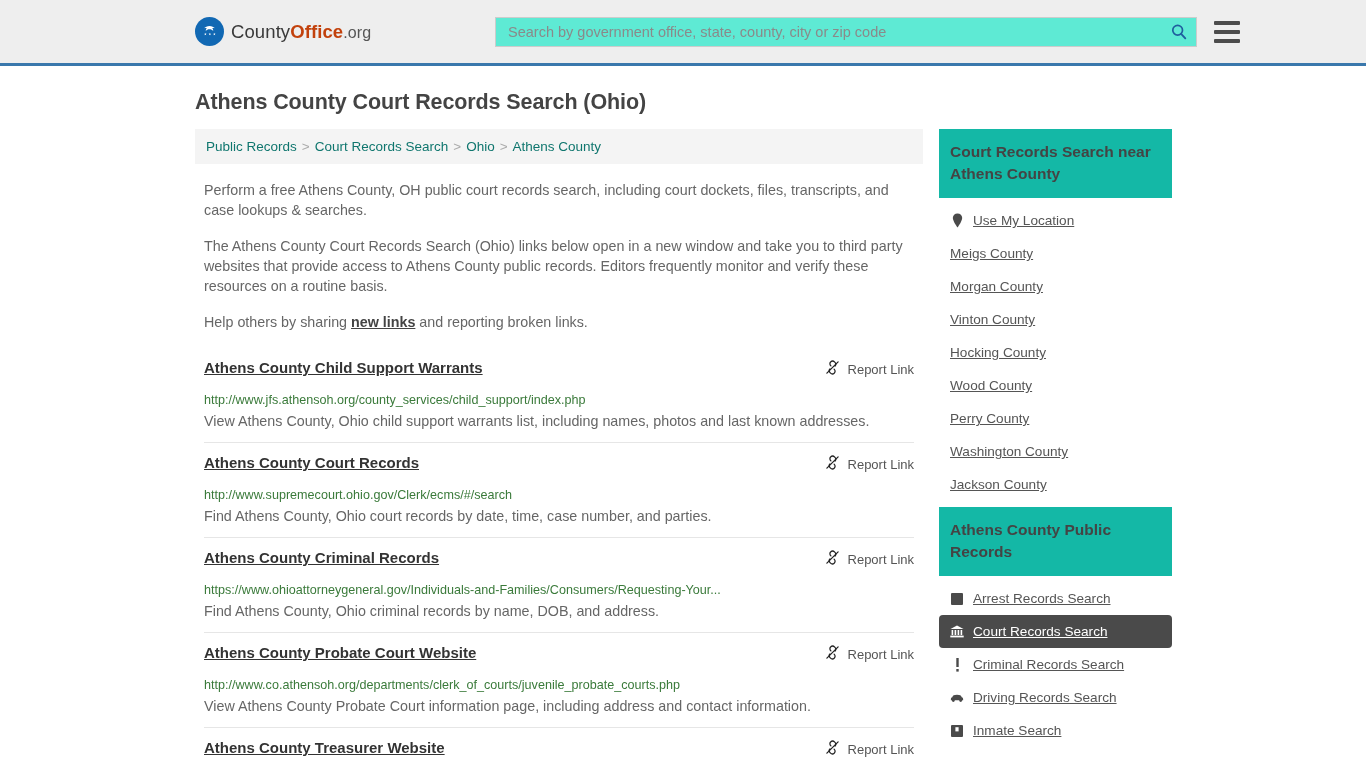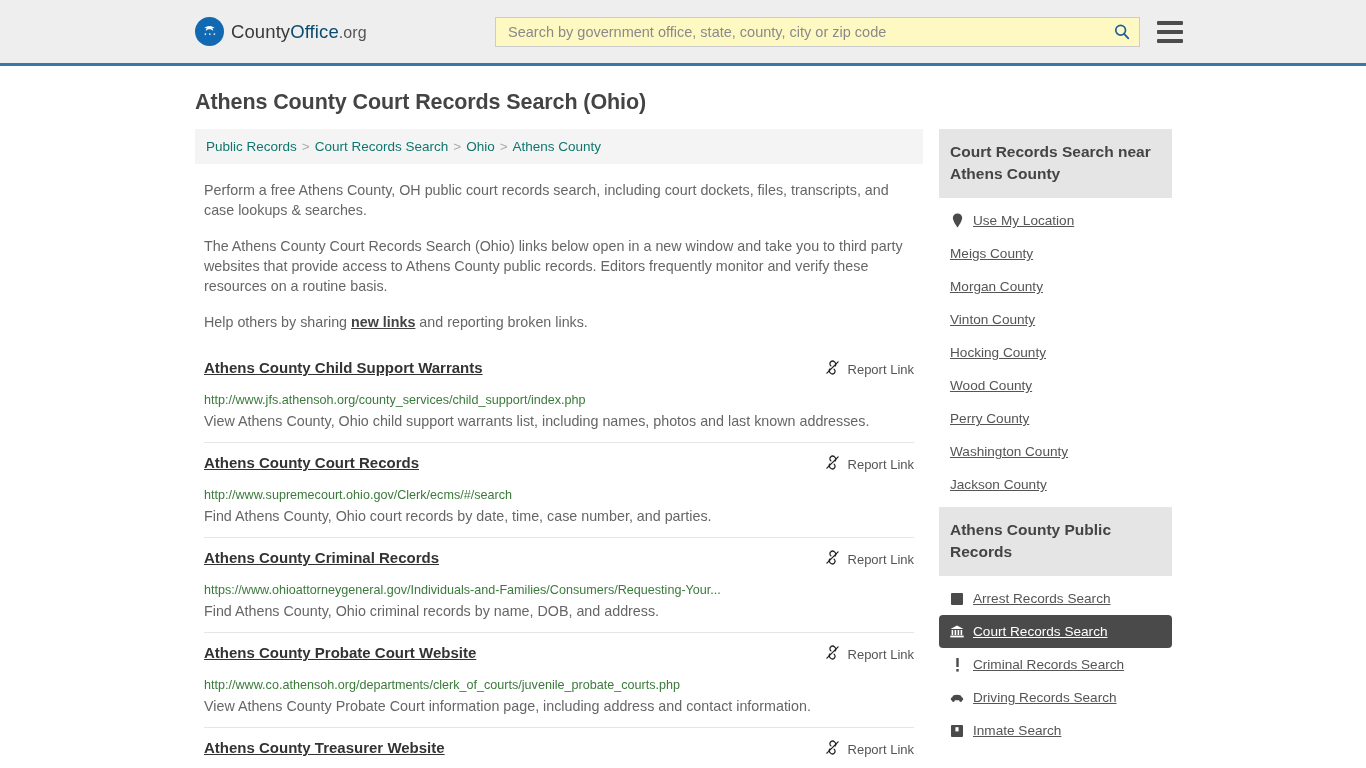--- a/index.html
+++ b/index.html
@@ -35,34 +35,34 @@
     display: flex; align-items: center; justify-content: center;
     flex-direction: column;
     flex: 0 0 auto;
   }
   .logo-text {
     font-size: 18.5px;
     letter-spacing: .1px;
     color: #3a3a3a;
     white-space: nowrap;
   }
-  .logo-text .bold { color: #0c4a6e; font-weight: normal; }
+  .logo-text .bold { color: #c2410c; font-weight: bold; }
   .logo-text .org { color: #555; font-size: 16px; }
 
   .search-area {
     position: absolute;
     left: 495px;
     top: 17px;
     display: flex;
     align-items: center;
   }
   .search-box {
-    width: 645px;
+    width: 702px;
     height: 30px;
-    background: #fef9c3;
+    background: #5eead4;
     border: 1px solid #cccccc;
     display: flex;
     align-items: center;
     padding: 0 8px 0 10px;
   }
   .search-input {
     border: 0; outline: 0;
     flex: 1;
     font-family: "Liberation Sans", sans-serif;
     font-size: 14.5px;
@@ -151,21 +151,21 @@
   .result-desc {
     font-size: 14.3px;
     color: #666666;
     line-height: 22px;
     margin-top: 2px;
   }
 
   
   .side-card { margin-bottom: 6px; }
   .side-head {
-    background: #e5e5e5;
+    background: #14b8a6;
     padding: 12px 11px 13px 11px;
     font-size: 15.5px;
     font-weight: bold;
     color: #444444;
     line-height: 22px;
   }
   .side-list { padding: 6px 0 0 0; }
   .side-item {
     display: flex; align-items: center; gap: 9px;
     padding: 9px 11px;

